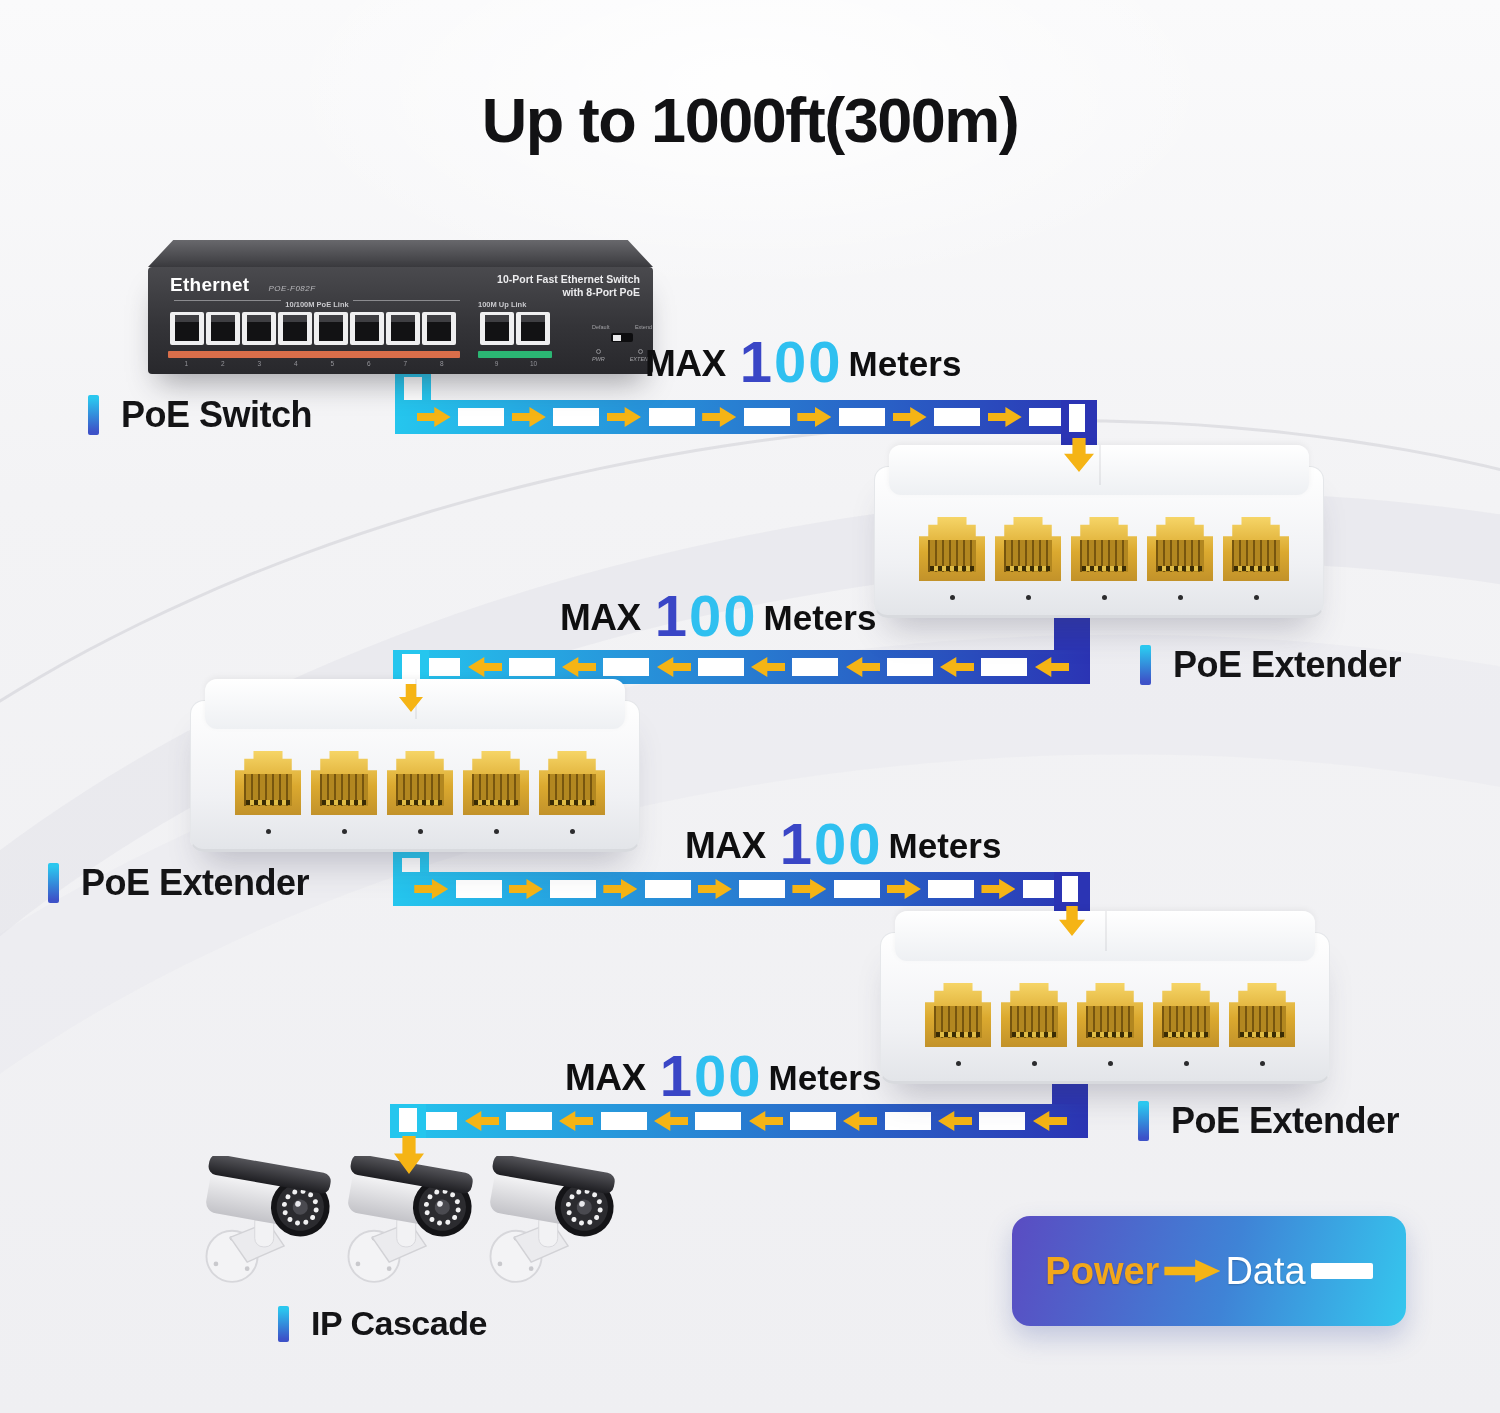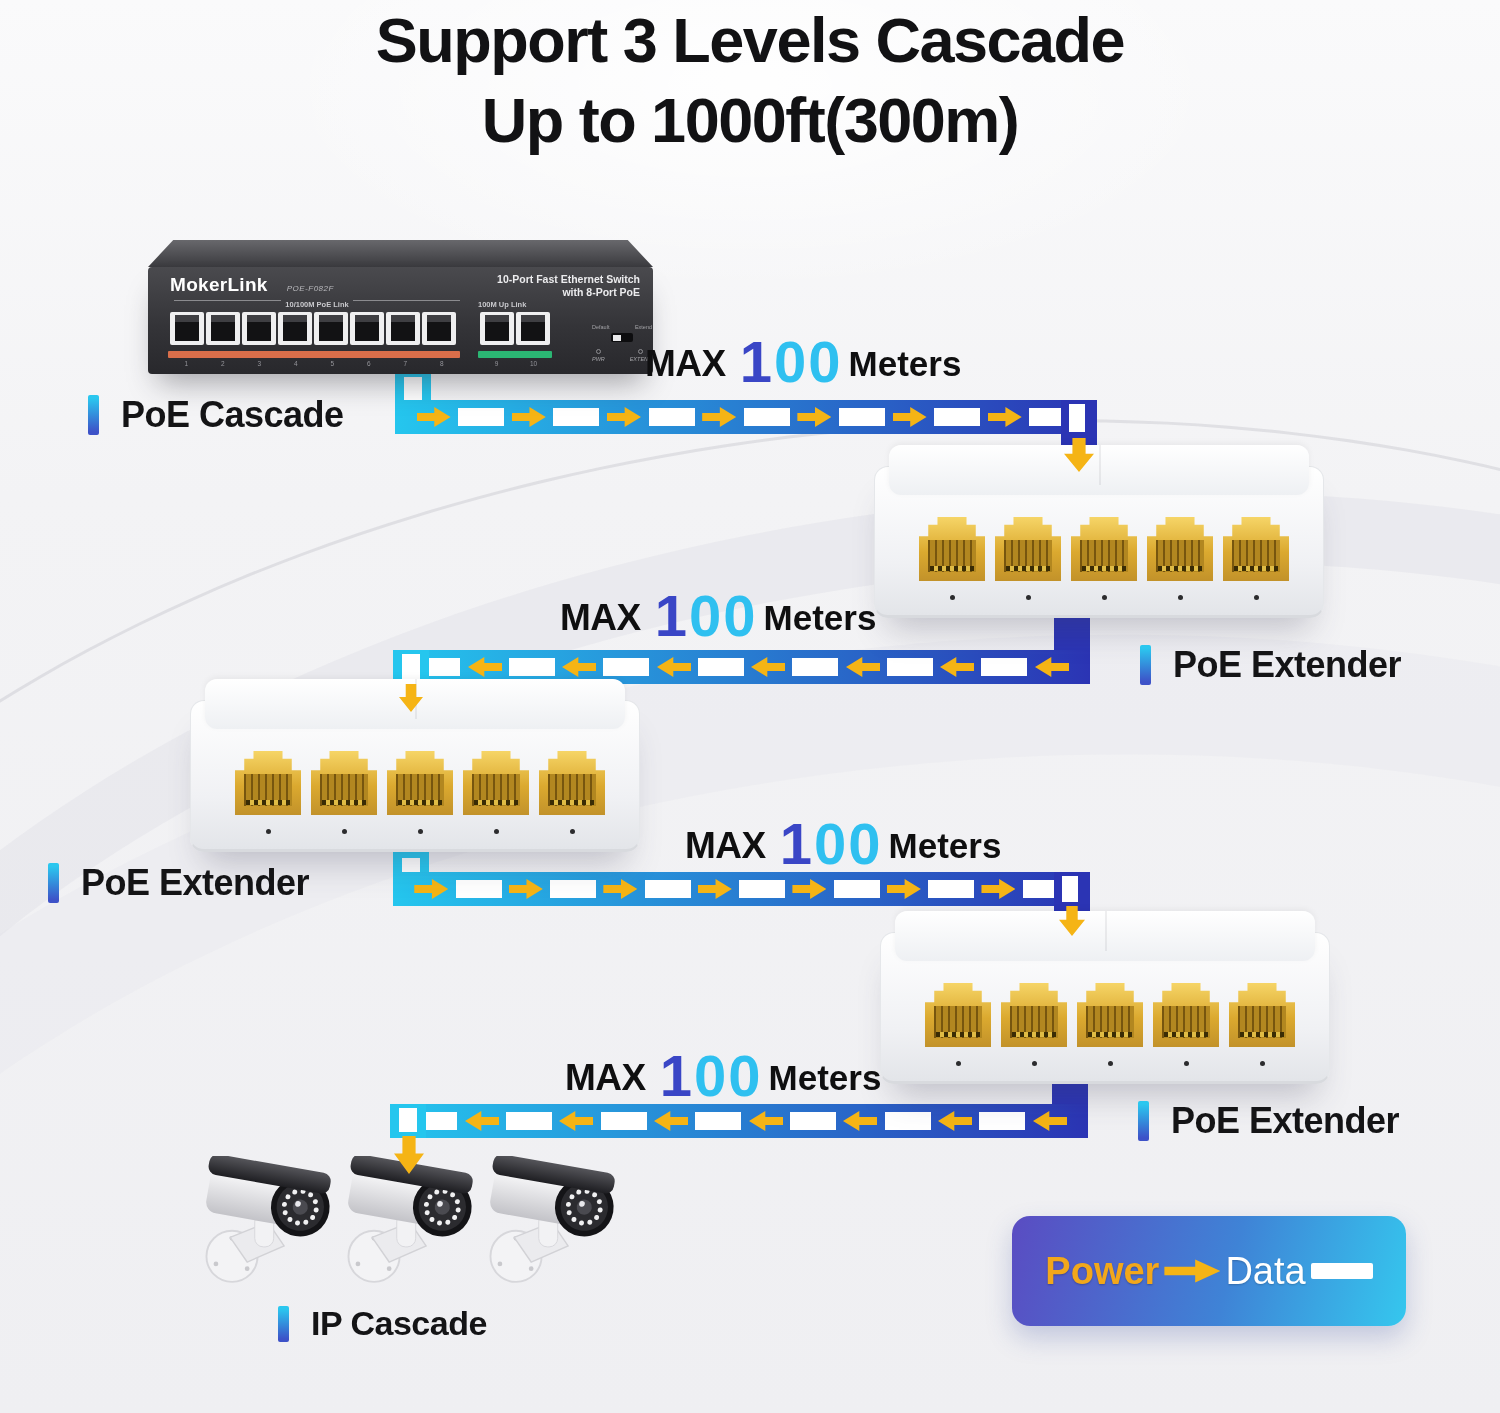--- a/index.html
+++ b/index.html
@@ -138,27 +138,26 @@
     </linearGradient>
   </defs>
 </svg>
 
 <div class="canvas">
   <i class="arc arc3"></i>
   <i class="arc arc2"></i>
   <i class="arc arc1"></i>
   <i class="glow"></i>
 
-  <div class="title t1">Support 3 Levels Cascade</div>
   <div class="title t2">Up to 1000ft(300m)</div>
 
   <div class="switch">
     <div class="sw-top"></div>
     <div class="sw-front">
-      <div class="sw-brand"><span>MokerLink</span><span class="sw-model">POE-F082F</span></div>
+      <div class="sw-brand"><span>Ethernet</span><span class="sw-model">POE-F082F</span></div>
       <div class="sw-desc">
         <div>10-Port Fast Ethernet Switch</div>
         <div>with 8-Port PoE</div>
       </div>
       <div class="bracket b1">
           <i class="ln"></i>
           <span>10/100M PoE Link</span>
           <i class="ln"></i>
         </div>
       <div class="bracket b2">
@@ -211,21 +210,21 @@
         <span class="led">
             <i class="bulb"></i>
             <em>EXTEND</em>
           </span>
       </div>
     </div>
   </div>
 
   <div class="chip" style="left:88px;top:394px;">
     <i class="bar"></i>
-      <span class="txt">PoE Cascade</span>
+      <span class="txt">PoE Switch</span>
   </div>
 
   <div class="maxlbl" style="left:645px;top:328px;">
     <span class="mx">MAX</span>
     <span class="num"><span class="d1">1</span><span class="d2">00</span></span>
     <span class="un">Meters</span>
   </div>
   <div class="maxlbl" style="left:560px;top:582px;">
     <span class="mx">MAX</span>
     <span class="num"><span class="d1">1</span><span class="d2">00</span></span>

